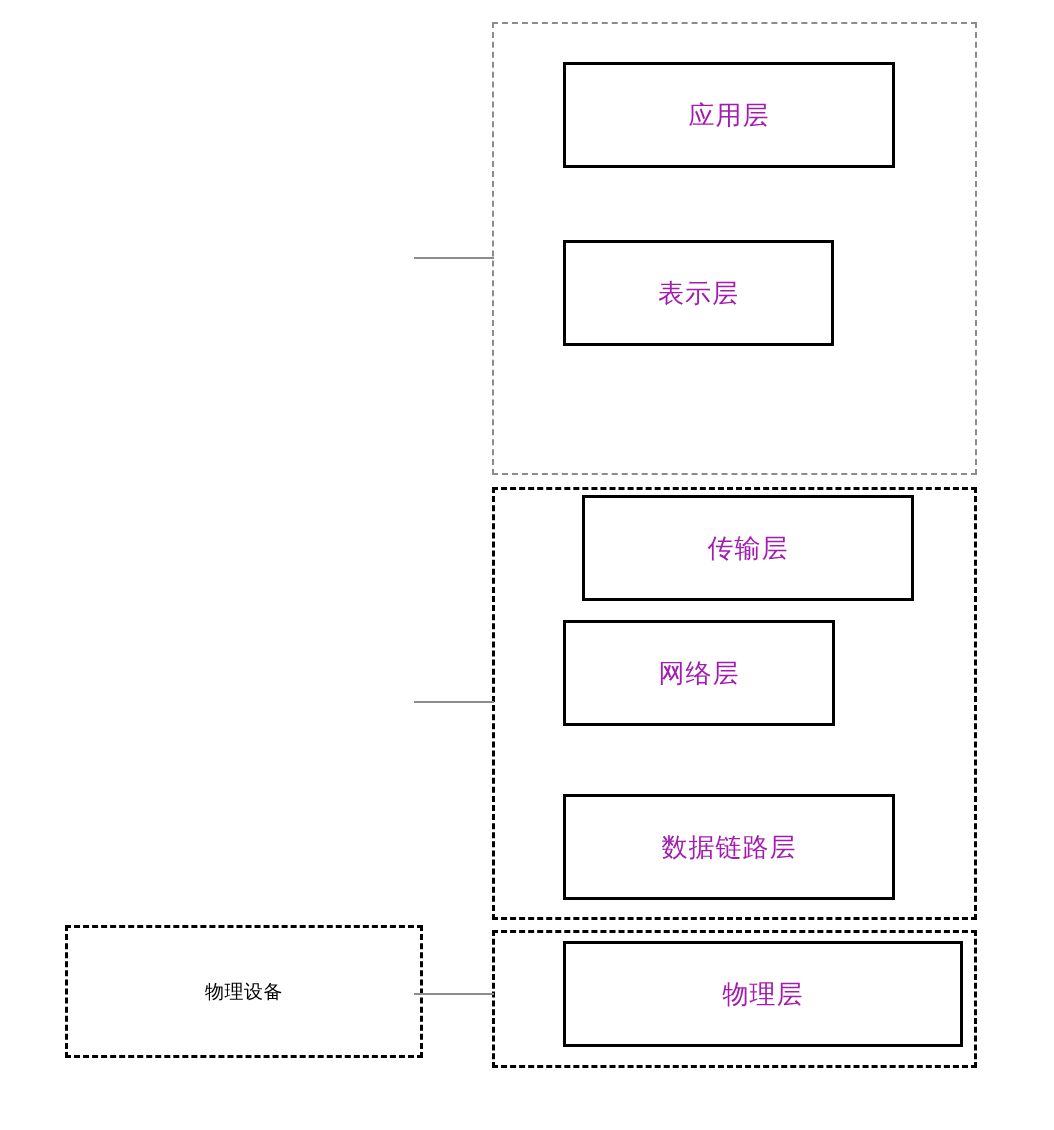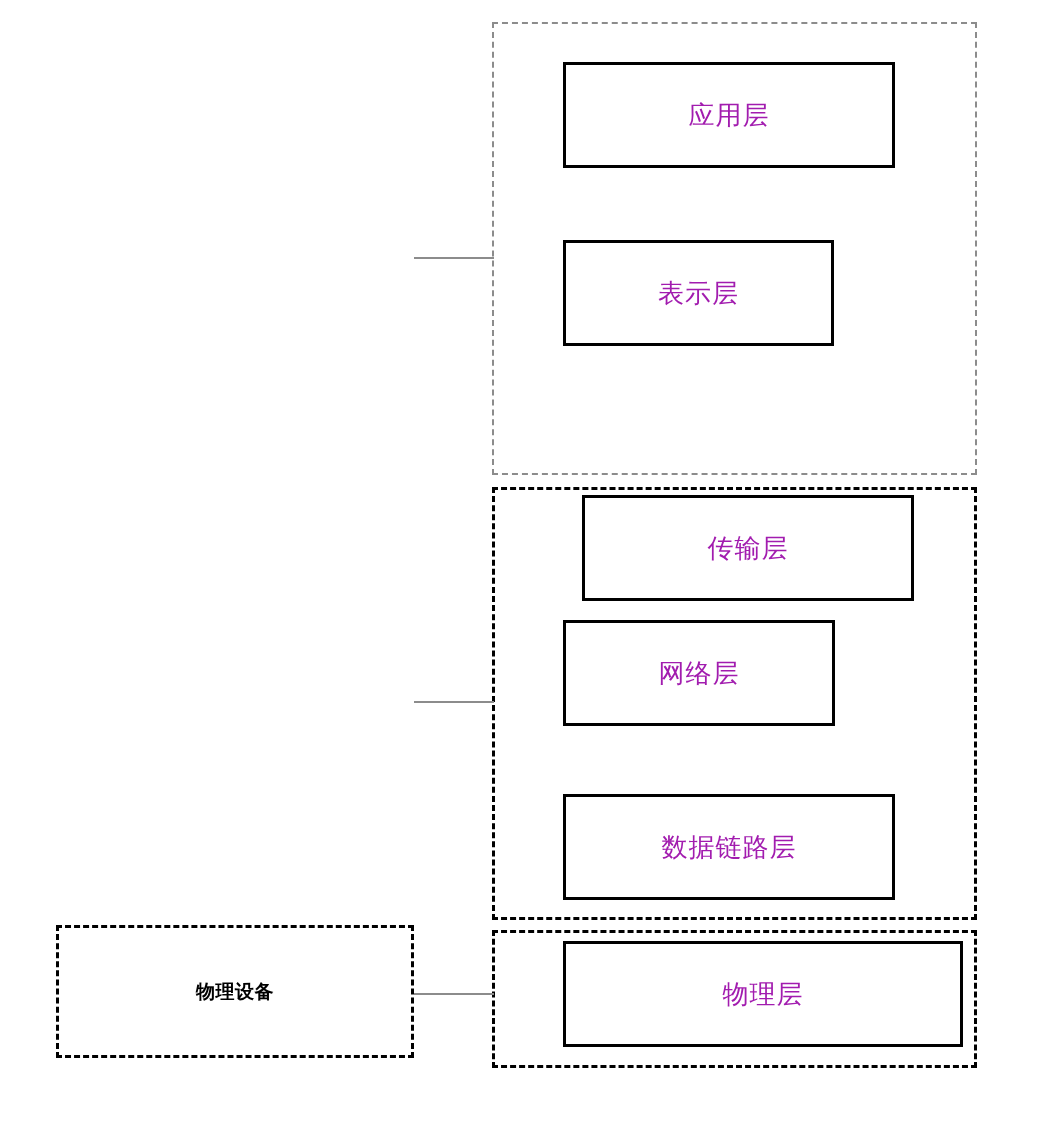--- a/index.html
+++ b/index.html
@@ -113,21 +113,21 @@
   <div class="layer-box" style="left:563px; top:784px; width:332px; height:106px;margin-top:10px;">
     <span class="layer-label">数据链路层</span>
   </div>
 
   <div class="layer-box" style="left:563px; top:941px; width:400px; height:106px;">
     <span class="layer-label">物理层</span>
   </div>
 
 
 
-  <div class="ctrl-box dark" style="left:56px; top:925px; width:358px; height:133px;font-weight:bold;">
+  <div class="ctrl-box dark" style="left:65px; top:925px; width:358px; height:133px;">
     <span class="ctrl-label">物理设备</span>
   </div>
 
   <div class="connector" style="left:414px; top:257px; width:80px;"></div>
 
   <div class="connector" style="left:414px; top:701px; width:80px;"></div>
 
   <div class="connector" style="left:414px; top:993px; width:80px;"></div>
 
 </div>

